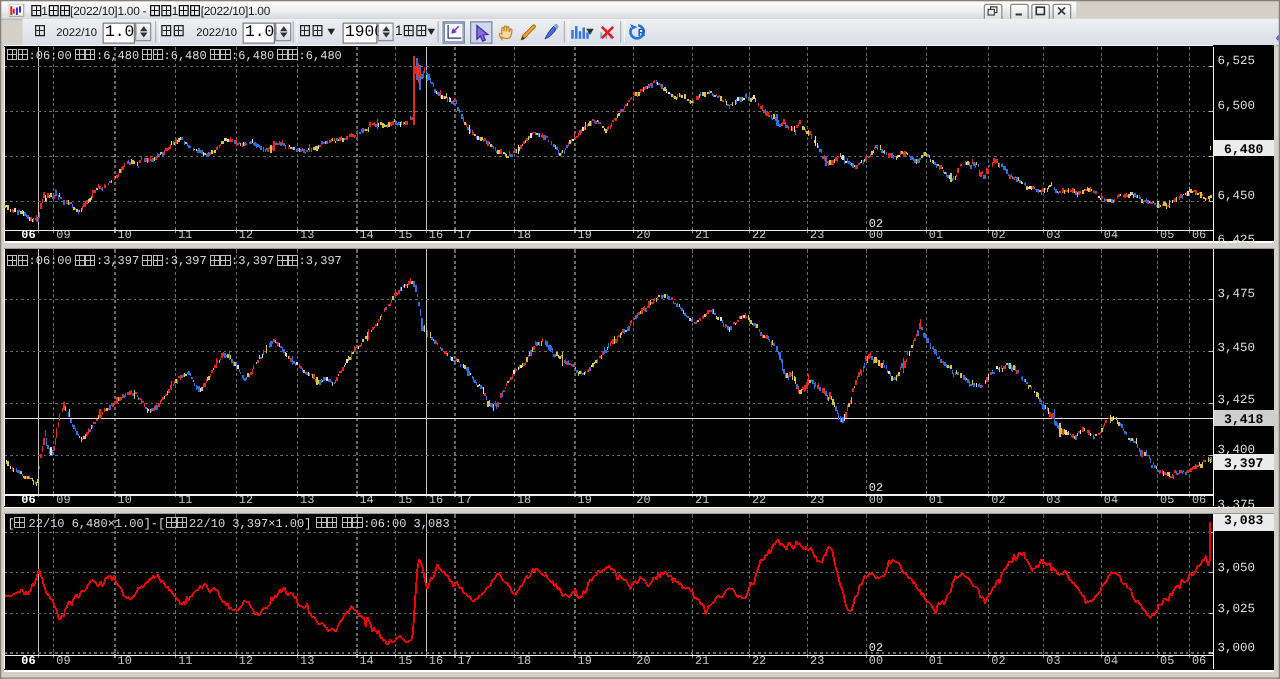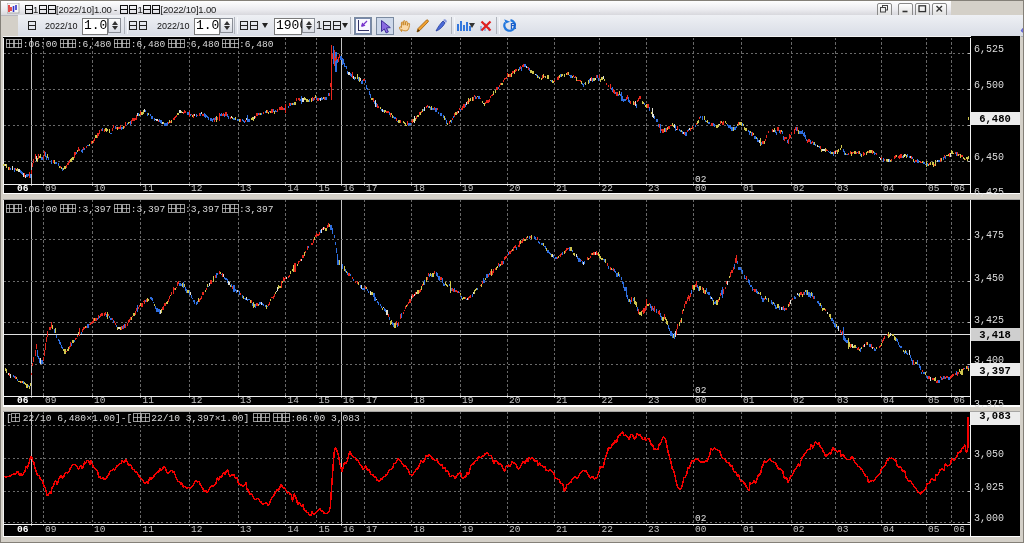--- a/index.html
+++ b/index.html
@@ -1,17 +1,17 @@
 <!DOCTYPE html>
 <html><head><meta charset="utf-8"><title>chart</title><style>
 html,body{margin:0;padding:0}
 *{-webkit-font-smoothing:antialiased}
 body{width:1024px;height:543px;background:#d4d0c8;font-family:"Liberation Sans",sans-serif;position:relative;overflow:hidden}
 #frame{position:absolute;inset:0;border:1px solid #848078;pointer-events:none}
-#title{position:absolute;left:1px;top:1px;width:950px;height:14px;background:linear-gradient(#fefefe,#ececf0 60%,#d8d8dd);border-bottom:1px solid #b8b8bc}
+#title{position:absolute;left:1px;top:1px;width:860px;height:14px;background:linear-gradient(#fefefe,#ececf0 60%,#d8d8dd);border-bottom:1px solid #b8b8bc}
 #ttext{position:absolute;left:23px;top:3px;font-size:9.5px;color:#1a1a1a;white-space:nowrap;letter-spacing:-0.2px}
 .kt{display:inline-block;width:8px;height:9px;box-sizing:border-box;border:1px solid #222;vertical-align:-1px;margin:0 1px;
 background:linear-gradient(rgba(0,0,0,0) 40%,#222 40%,#222 54%,rgba(0,0,0,0) 54%),linear-gradient(90deg,rgba(0,0,0,0) 42%,#222 42%,#222 56%,rgba(0,0,0,0) 56%)}
 .kt2{display:inline-block;width:8px;height:9px;box-sizing:border-box;border:1px solid #111;vertical-align:-1px;margin:0 0.5px;
 background:linear-gradient(rgba(0,0,0,0) 40%,#111 40%,#111 52%,rgba(0,0,0,0) 52%),linear-gradient(90deg,rgba(0,0,0,0) 42%,#111 42%,#111 54%,rgba(0,0,0,0) 54%)}
 #tool{position:absolute;left:18px;top:15px;width:1022px;height:21px;background:linear-gradient(#eef0f4,#d9dde6);border-bottom:1px solid #a8acb4}
 .tl{position:absolute;top:4px;font-size:11px;color:#111;font-family:"Liberation Sans",sans-serif}
 .spin{position:absolute;top:2.5px;height:17px;background:#fff;border:1px solid #7a7a7a;font-family:Liberation Mono, monospace;font-size:13px;color:#000;padding:0 1px;line-height:13px;box-sizing:border-box}
 .spb{position:absolute;top:2.5px;width:13px;height:15px;background:linear-gradient(#fdfdfd,#d8dce4);border:1px solid #8a8e96;box-sizing:border-box}
 .spb i{position:absolute;left:3px;width:0;height:0;border-left:3px solid transparent;border-right:3px solid transparent}

